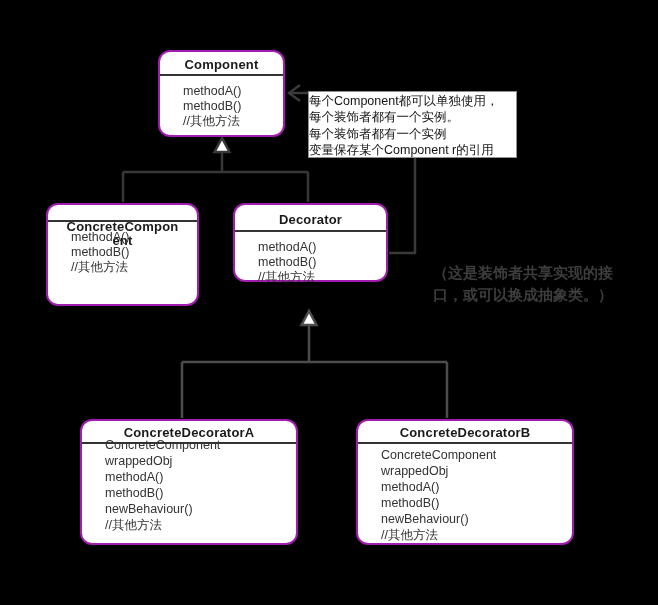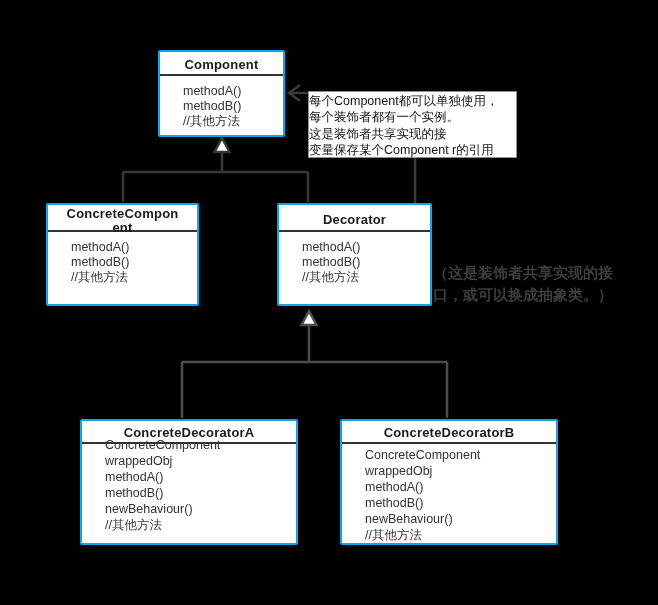--- a/index.html
+++ b/index.html
@@ -13,22 +13,22 @@
   }
   svg.connectors {
     position: absolute;
     left: 0; top: 0;
     width: 658px; height: 605px;
     pointer-events: none;
   }
   .class-box {
     position: absolute;
     background: #ffffff;
-    border: 2px solid #0ea5e9;
-    border-radius: 2px;
+    border: 2px solid #a21caf;
+    border-radius: 12px;
     box-sizing: border-box;
     color: #333333;
   }
   .class-title {
     box-sizing: border-box;
     border-bottom: 2px solid #333333;
     text-align: center;
     font-weight: bold;
     font-size: 13px;
     color: #1a1a1a;
@@ -43,31 +43,31 @@
   }
   .member { display: block; }
 
   
   .box-component { left: 158px; top: 50px; width: 127px; height: 87px; }
   .box-component .class-title { height: 24px; padding-top: 5px; }
   .box-component .class-body { padding-top: 8px; }
 
   
   .box-concrete-component { left: 46px; top: 203px; width: 153px; height: 103px; }
-  .box-concrete-component .class-title { height: 27px; line-height: 13.5px; padding-top: 2px; }
+  .box-concrete-component .class-title { height: 15px; line-height: 13.5px; padding-top: 15px; }
   .box-concrete-component .class-body { padding-top: 8px; }
 
   
-  .box-decorator { left: 233px; top: 203px; width: 155px; height: 103px; margin-left: 44px; }
+  .box-decorator { left: 233px; top: 203px; width: 155px; height: 79px; }
   .box-decorator .class-title { height: 27px; padding-top: 7px; }
   .box-decorator .class-body { padding-top: 8px; }
 
   
   .box-decorator-a { left: 80px; top: 419px; width: 218px; height: 126px; }
-  .box-decorator-b { left: 340px; top: 419px; width: 218px; height: 126px; }
+  .box-decorator-b { left: 356px; top: 419px; width: 218px; height: 126px; }
   .box-decorator-a .class-title, .box-decorator-b .class-title { height: 23px; padding-top: 4px; }
   .box-decorator-a .class-body, .box-decorator-b .class-body { line-height: 16px; }
   
   .box-decorator-a .class-body { margin-top: -7px; position: relative; }
   .box-decorator-b .class-body { padding-top: 3px; }
 
   
   .note {
     position: absolute;
     left: 308px; top: 91px;
@@ -128,21 +128,21 @@
     <div class="class-body">
       <span class="member">methodA()</span>
       <span class="member">methodB()</span>
       <span class="member">//其他方法</span>
     </div>
   </div>
 
   <div class="note">
     <div>每个Component都可以单独使用，</div>
     <div>每个装饰者都有一个实例。</div>
-    <div>这是装饰者共享实现的接</div>
+    <div>每个装饰者都有一个实例</div>
     <div>变量保存某个Component r的引用</div>
   </div>
 
   <div class="class-box box-concrete-component">
     <div class="class-title">
       <span>ConcreteCompon</span><br>
       <span>ent</span>
     </div>
     <div class="class-body">
       <span class="member">methodA()</span>

